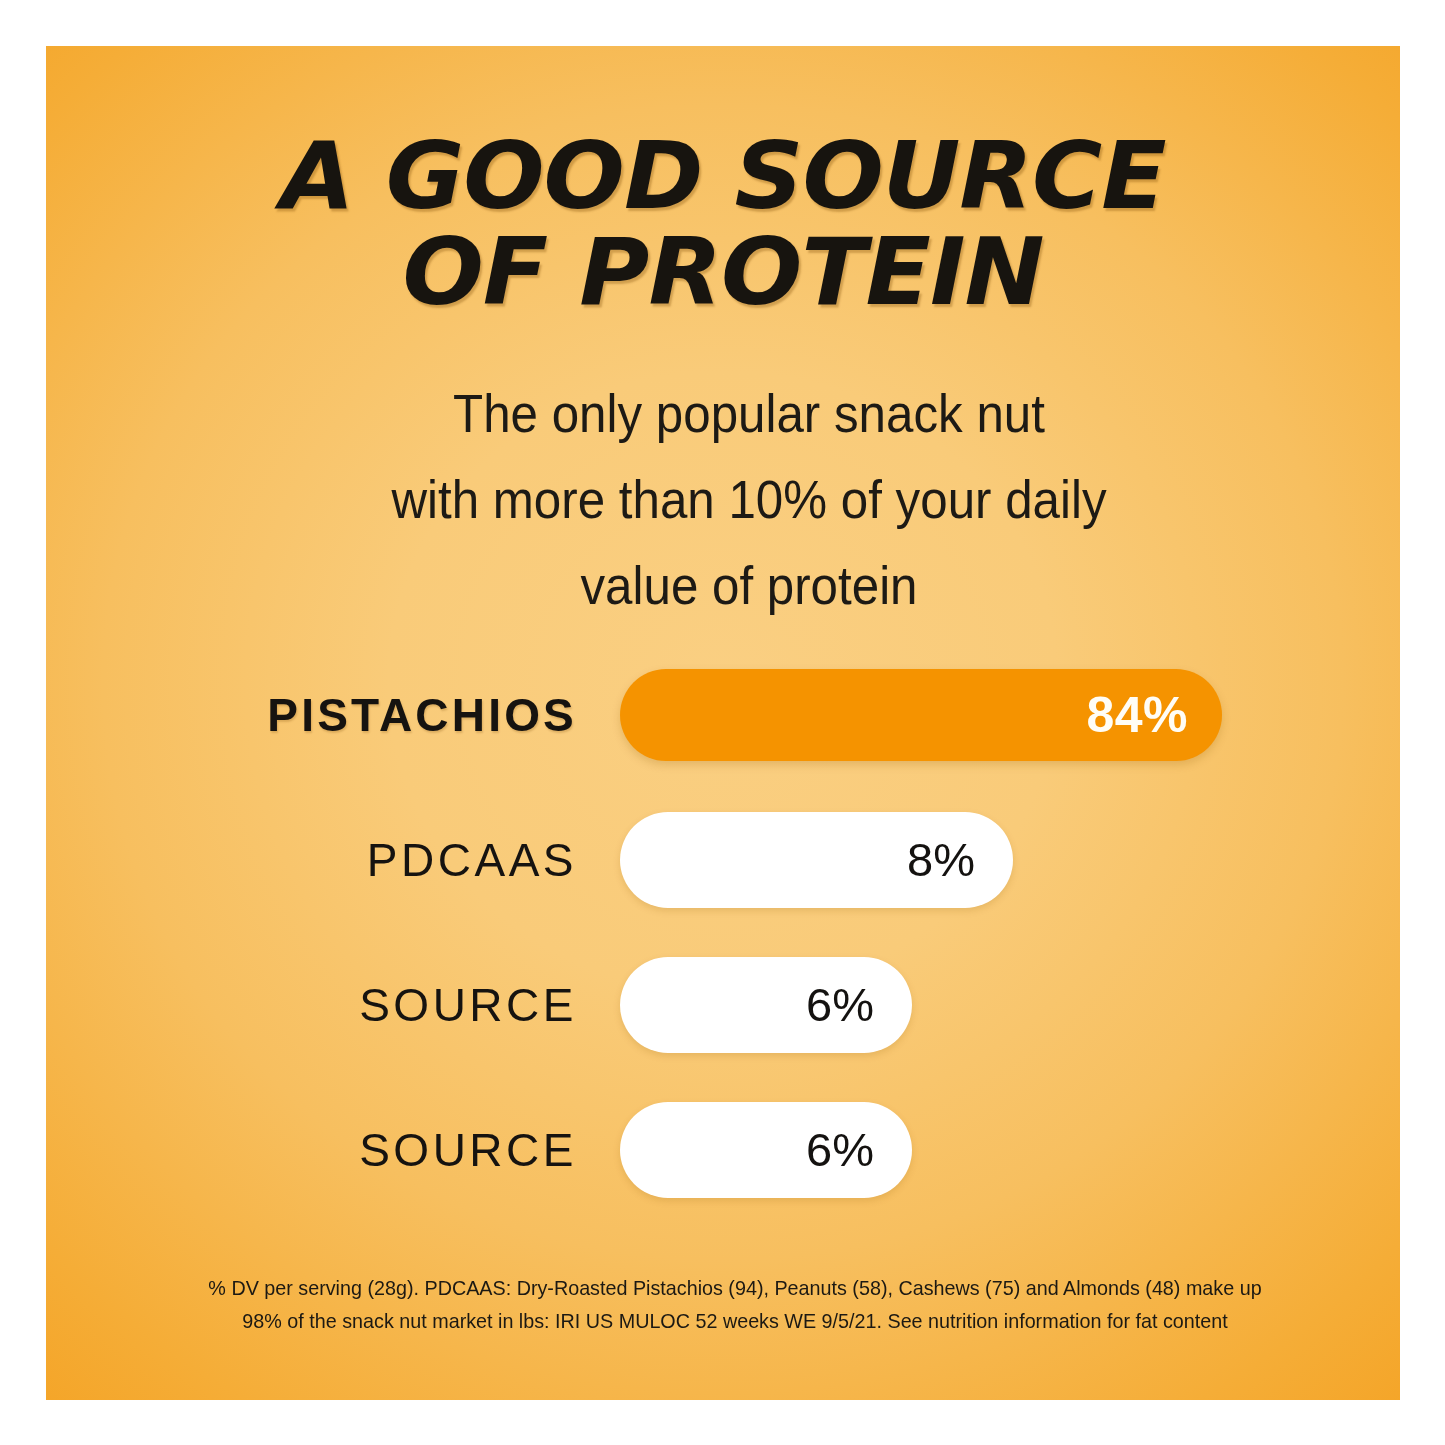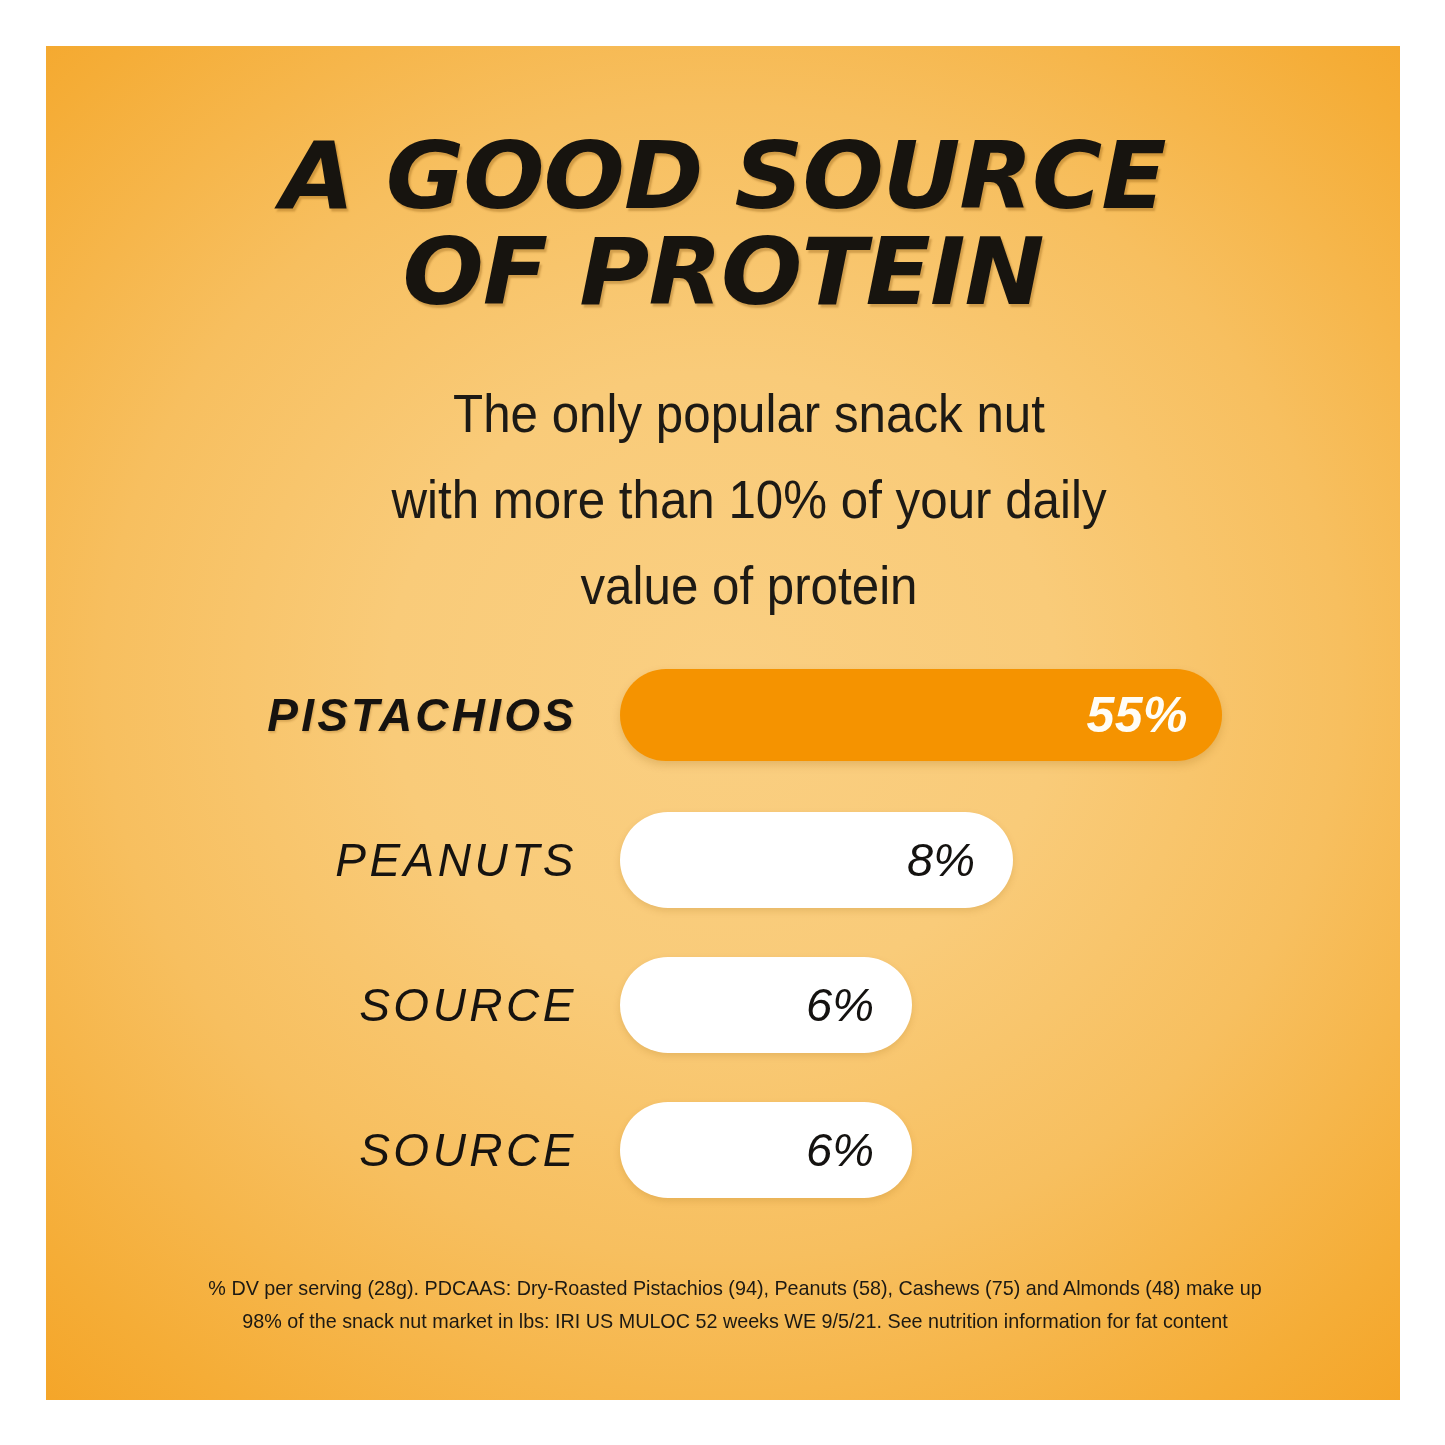--- a/index.html
+++ b/index.html
@@ -80,21 +80,20 @@
     color: #1d1a15;
     transform: scaleX(0.93);
   }
 
   
   #chart {
     position: absolute;
     left: 0;
     top: 596px;
     width: 100%;
-    font-style: italic;
   }
   .bar-row {
     position: relative;
     height: 145px;
   }
   .bar-label {
     position: absolute;
     left: 0;
     width: 531px;   
     text-align: right;
@@ -187,26 +186,26 @@
       <span class="subtitle-line">The only popular snack nut</span>
       <span class="subtitle-line">with more than 10% of your daily</span>
       <span class="subtitle-line">value of protein</span>
     </div>
 
     <div id="chart">
 
       <div class="bar-row">
         <div class="bar-label highlight">PISTACHIOS</div>
         <div class="bar-track orange" style="width: 602px;">
-          <span class="bar-value">55%</span>
-        </div>
-      </div>
-
-      <div class="bar-row">
-        <div class="bar-label regular">PEANUTS</div>
+          <span class="bar-value">84%</span>
+        </div>
+      </div>
+
+      <div class="bar-row">
+        <div class="bar-label regular">PDCAAS</div>
         <div class="bar-track white" style="width: 393px;">
           <span class="bar-value">8%</span>
         </div>
       </div>
 
       <div class="bar-row">
         <div class="bar-label regular">SOURCE</div>
         <div class="bar-track white" style="width: 292px;">
           <span class="bar-value">6%</span>
         </div>

